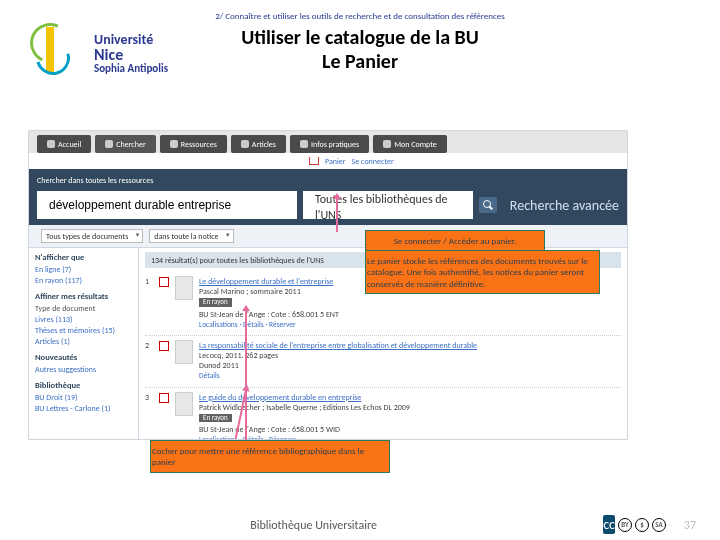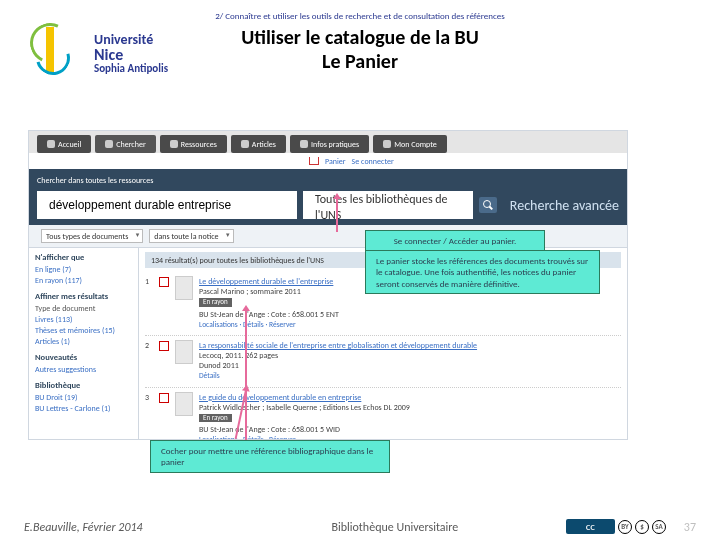--- a/index.html
+++ b/index.html
@@ -40,35 +40,35 @@
   .side .sec{margin-top:6px}
   .main{flex:1;padding:4px 6px}
   .rescount{background:#d9e3ec;color:#333;font-size:8px;padding:3px 6px;margin-bottom:4px}
   .item{display:flex;gap:6px;padding:4px 0 6px 0;border-bottom:1px dotted #ccc;font-size:8px;color:#444}
   .item .chk{width:10px;height:10px;border:1.5px solid #c00;flex:none;margin-top:1px}
   .item .thumb{width:18px;height:24px;background:#e8e8e8;border:1px solid #ccc;flex:none}
   .item .meta{flex:1;line-height:1.25}
   .item .ttl{color:#3a6fc4;text-decoration:underline}
   .item .badge{display:inline-block;background:#626262;color:#fff;font-size:7px;padding:0 4px;margin:2px 0}
   .item .links{font-size:7.5px;color:#3a6fc4;margin-top:1px}
-  .callout{position:absolute;background:#5eead4;border:1px solid #2b7a5b;padding:4px 10px;font-size:9px;color:#2b3e50;line-height:1.25}
+  .callout{position:absolute;background:#f97316;border:1px solid #2b7a5b;padding:4px 1px;font-size:9px;color:#2b3e50;line-height:1.25}
   .c1{left:365px;top:230px;width:180px;text-align:center}
   .c2{left:365px;top:250px;width:235px}
   .c3{left:150px;top:440px;width:240px;border-color:#2b7a5b}
   .arrow{position:absolute;background:#e66a9b;width:2px;z-index:5}
   .arrow::after{content:"";position:absolute;left:-3px;width:0;height:0;border-left:4px solid transparent;border-right:4px solid transparent}
   .ar-up::after{top:-5px;border-bottom:6px solid #e66a9b}
   .a1{left:336px;top:198px;height:34px}
   .a2{left:245px;top:310px;height:130px}
   .a3{left:245px;top:390px;height:50px;transform:rotate(12deg);transform-origin:top}
   .footer{position:absolute;left:0;bottom:6px;width:720px;display:flex;align-items:center;padding:0 24px;font-size:12px;color:#595959;font-style:italic}
   .footer .au{width:200px}
   .footer .bu{flex:1;text-align:center;font-style:normal}
   .footer .cc{display:flex;gap:3px;align-items:center}
-  .cc-badge{background:#0c4a6e;color:#fff;font-size:11px;padding:1px 20px;border-radius:2px;font-style:normal}
+  .cc-badge{background:#0c4a6e;color:#fff;font-size:14px;padding:1px 0;border-radius:2px;font-style:normal}
   .cc-circ{width:14px;height:14px;border:1.5px solid #000;border-radius:50%;display:flex;align-items:center;justify-content:center;font-size:7px;font-weight:bold;font-style:normal}
   .footer .pg{width:30px;text-align:right;font-style:normal;color:#bfbfbf}
 </style>
 </head>
 <body>
 
 <div class="logo">
   <div class="logo-mark">
     <div class="bar"></div>
       <div class="swirl1"></div>
@@ -197,21 +197,20 @@
 
 <div class="arrow a1 ar-up"></div>
 <div class="callout c1">Se connecter / Accéder au panier.</div>
 <div class="callout c2">Le panier stocke les références des documents trouvés sur le catalogue. Une fois authentifié, les notices du panier seront conservés de manière définitive.</div>
 
 <div class="arrow a2 ar-up"></div>
 <div class="arrow a3 ar-up"></div>
 <div class="callout c3">Cocher pour mettre une référence bibliographique dans le panier</div>
 
 <div class="footer">
-  <span class="au">E.Beauville, Février 2014</span>
   <span class="bu">Bibliothèque Universitaire</span>
   <span class="cc">
     <span class="cc-badge">cc</span>
     <span class="cc-circ">BY</span>
     <span class="cc-circ">$</span>
     <span class="cc-circ">SA</span>
   </span>
   <span class="pg">37</span>
 </div>
 

